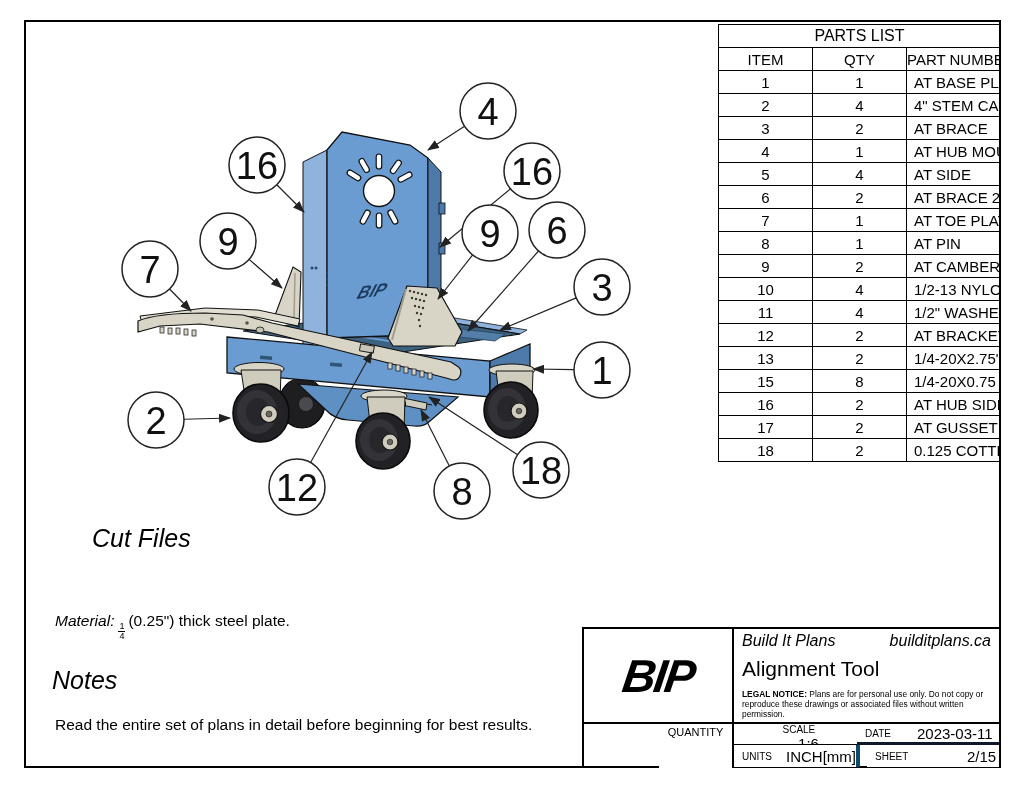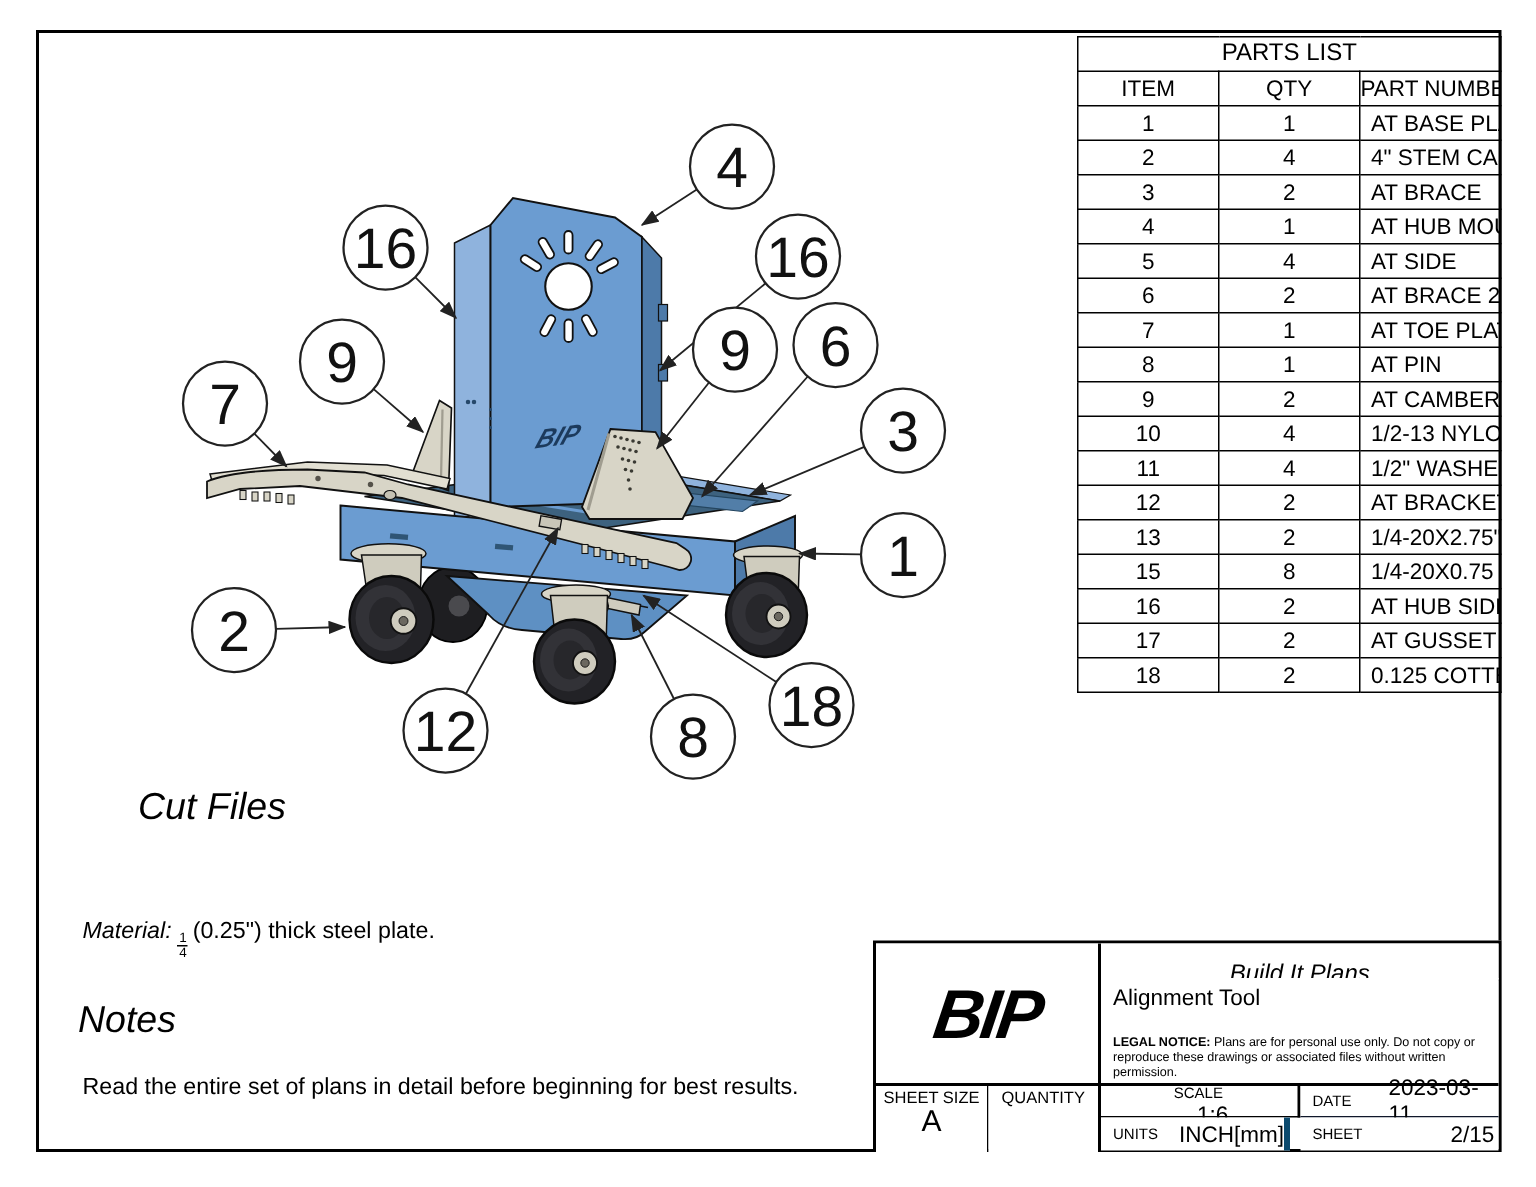--- a/index.html
+++ b/index.html
@@ -25,32 +25,32 @@
   .parts-table { position:absolute; left:718px; top:24px; width:283px; border-collapse:collapse; table-layout:fixed; }
   .parts-table th, .parts-table td { border:1px solid #000; height:23px; font-size:15px; font-weight:normal; text-align:center; padding:0; white-space:nowrap; overflow:hidden; }
   .parts-table .tbl-title { font-size:16px; height:23px; }
   .parts-table td:nth-child(3) { text-align:left; padding-left:7px; }
 
   
   .titleblock { position:absolute; left:582px; top:627px; width:419px; height:141px; border:2px solid #000; background:#fff; }
   .tb-cell { position:absolute; background:#fff; }
   .tb-logo { left:0; top:0; width:150px; height:95px; border-right:2px solid #000; border-bottom:2px solid #000; display:flex; align-items:center; justify-content:center; }
   .tb-logo span { font-size:46px; font-weight:bold; font-style:italic; transform:skewX(-8deg); letter-spacing:-2px; }
-  .tb-company { left:150px; top:0; right:0; height:23px; border-bottom:1px solid #000; display:flex; justify-content:space-between; align-items:center; padding:12px 8px; font-style:italic; font-size:16px;flex-direction:column; }
+  .tb-company { left:150px; top:0; right:0; height:23px; border-bottom:1px solid #000; display:flex; justify-content:space-between; align-items:center; padding:12px 8px; font-style:italic; font-size:16px; }
   .tb-titlecell { left:150px; top:23px; right:0; height:72px; border-bottom:2px solid #000; }
-  .tb-drawing-title { font-size:15px; padding:5px 8px 0 8px; }
+  .tb-drawing-title { font-size:21px; padding:5px 8px 0 8px; }
   .tb-legal { position:absolute; left:8px; right:3px; bottom:3px; font-size:8.4px; line-height:1.2; }
   .tb-legal b { font-weight:bold; }
   .tb-sheetsize { left:0; top:95px; width:75px; height:44px; border-right:1px solid #000; text-align:center; }
   .tb-qty { left:75px; top:95px; width:75px; height:44px; border-right:2px solid #000; text-align:center; }
   .tb-small-label { font-size:11px; display:block; margin-top:2px; }
   .tb-size-val { font-size:20px; line-height:1; }
   .tb-scale { left:150px; top:95px; width:133px; height:21px; border-right:2px solid #000; border-bottom:1px solid #000;flex-direction:column; }
   .tb-units { left:150px; top:116px; width:126px; height:22px; border-right:4px solid #0c4a6e; }
-  .tb-date  { left:283px; top:95px; right:0; height:21px; border-bottom:1px solid #0f172a; }
+  .tb-date  { left:273px; top:95px; right:0; height:21px; border-bottom:3px solid #0f172a; }
   .tb-sheetno { left:283px; top:116px; right:0; height:22px;gap:40px; }
   .tb-kv { display:flex; align-items:center; padding-left:8px; }
   .tb-kv .k { font-size:10px; width:42px; }
   .tb-kv .v { font-size:15px; margin-left:10px; }
 
   
   svg.drawing { position:absolute; left:0; top:0; }
   svg text { font-family:"Liberation Sans", sans-serif; }
   .balloon { fill:#fff; stroke:#222; stroke-width:1.5px; }
   .balloon-num { font-size:38px; text-anchor:middle; fill:#111; }
@@ -383,24 +383,20 @@
     <div class="tb-cell tb-company">
       <span>Build It Plans</span>
       <span>builditplans.ca</span>
     </div>
     <div class="tb-cell tb-titlecell">
       <div class="tb-drawing-title">Alignment Tool</div>
       <div class="tb-legal">
         <b>LEGAL NOTICE:</b><span> Plans are for personal use only. Do not copy or reproduce these drawings or associated files without written permission.</span>
       </div>
     </div>
-    <div class="tb-cell tb-sheetsize">
-      <span class="tb-small-label">SHEET SIZE</span>
-      <span class="tb-size-val">A</span>
-    </div>
     <div class="tb-cell tb-qty">
       <span class="tb-small-label">QUANTITY</span>
     </div>
     <div class="tb-cell tb-scale tb-kv">
       <span class="k">SCALE</span>
       <span class="v">1:6</span>
     </div>
     <div class="tb-cell tb-units tb-kv">
       <span class="k">UNITS</span>
       <span class="v">INCH[mm]</span>

